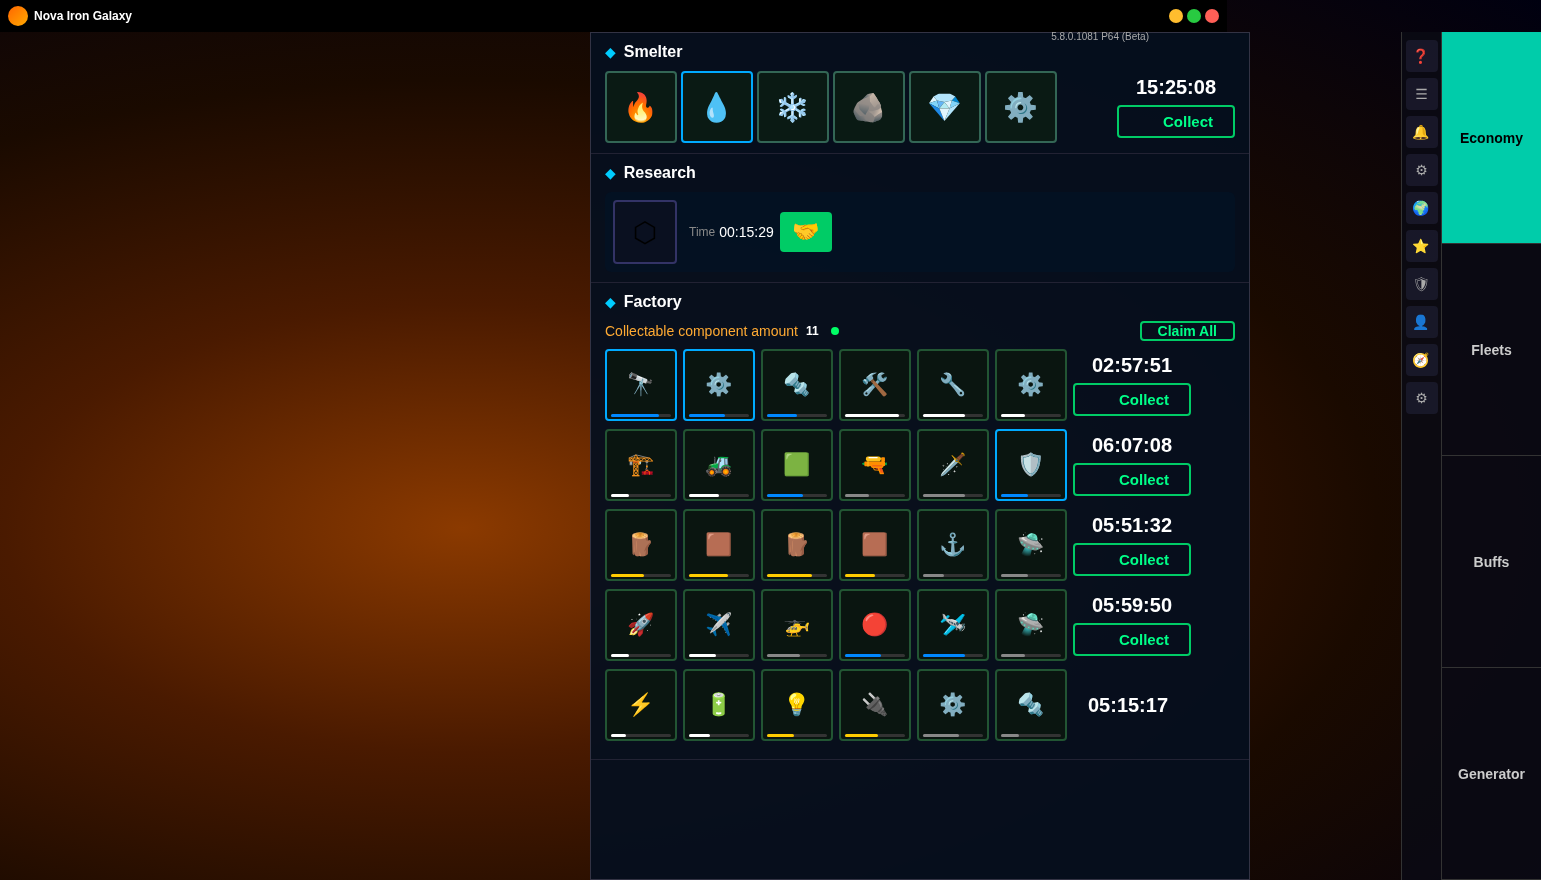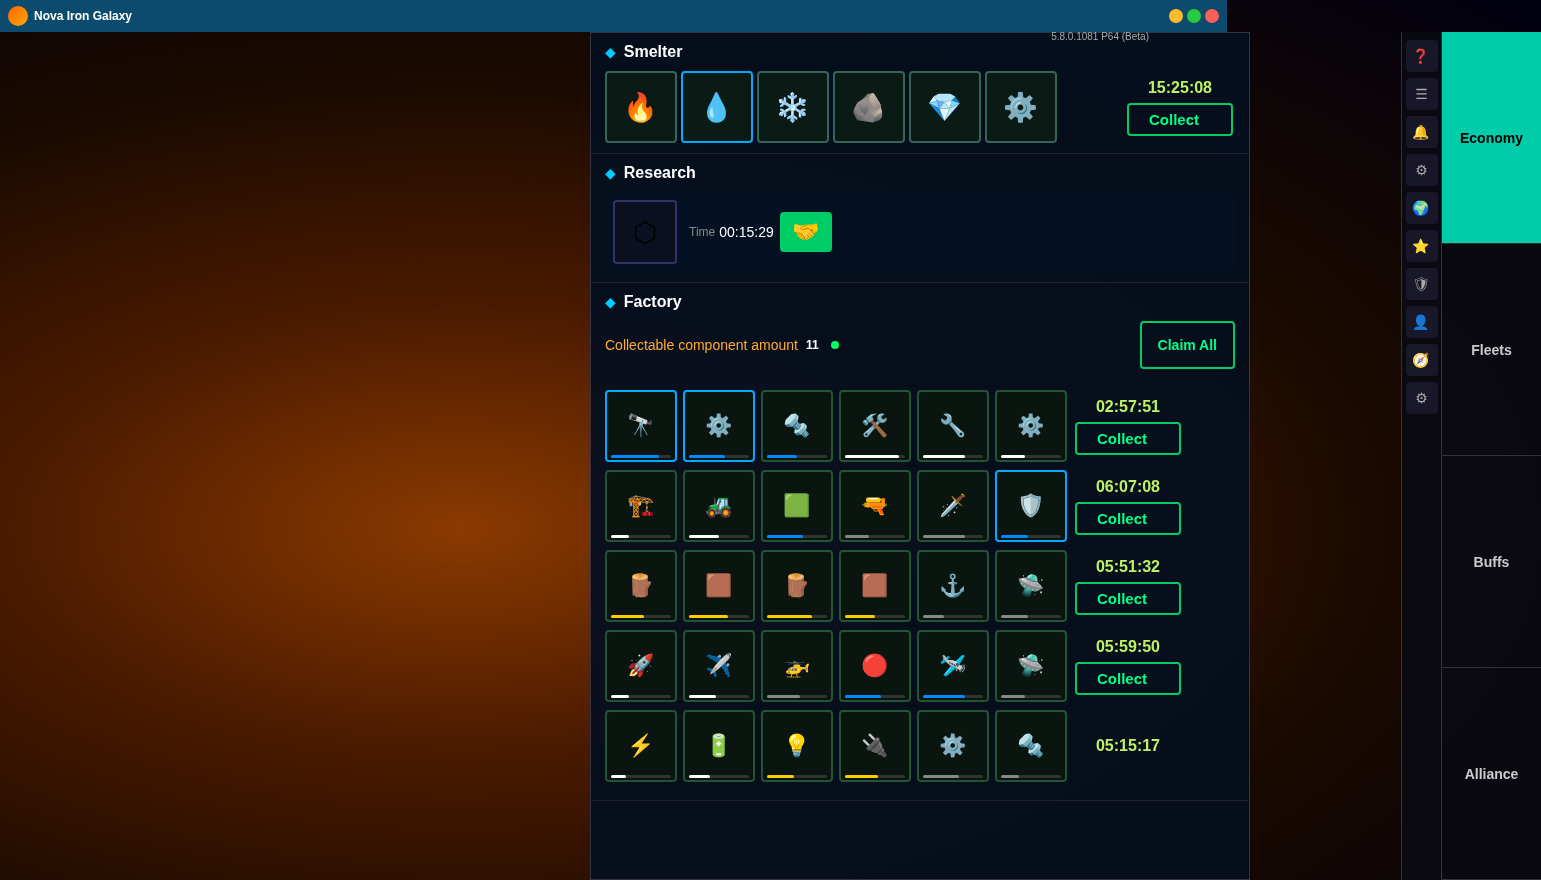--- a/index.html
+++ b/index.html
@@ -21,21 +21,21 @@
       background: radial-gradient(ellipse at 30% 60%, #8b3a00 0%, #4a1a00 30%, #1a0a00 60%, #000010 100%);
       z-index: 0;
     }
 
     
     .titlebar {
       position: absolute;
       top: 0; left: 0;
       width: 1227px;
       height: 32px;
-      background: #0c4a6e;
+      background: #000000;
       display: flex;
       align-items: center;
       z-index: 100;
       padding: 12px 8px;
     }
     .titlebar-icon {
       width: 20px; height: 20px;
       background: linear-gradient(135deg, #ff6600, #ffaa00);
       border-radius: 50%;
       margin-right: 6px;
@@ -162,35 +162,35 @@
     }
 
     .collect-area {
       display: flex;
       flex-direction: column;
       align-items: center;
       gap: 6px;
       min-width: 110px;
     }
     .timer-text {
-      color: #bef264;
-      font-size: 16px;
+      color: #ffffff;
+      font-size: 20px;
       font-weight: bold;
     }
     .collect-btn {
       background: transparent;
       border: 2px solid #00cc66;
       color: #00ff88;
       font-size: 15px;
       font-weight: bold;
       padding: 6px 20px;
       border-radius: 4px;
       cursor: pointer;
-      width: 106px;
-      text-align: left;
+      width: 118px;
+      text-align: right;
     }
 
     
     .research-row {
       display: flex;
       align-items: center;
       gap: 12px;
       background: rgba(0,20,40,0.5);
       border-radius: 6px;
       padding: 8px;
@@ -244,21 +244,21 @@
       justify-content: center;
       cursor: pointer;
       font-size: 22px;
     }
 
     
     .factory-header-row {
       display: flex;
       align-items: center;
       justify-content: space-between;
-      margin-bottom: 21px;
+      margin-bottom: 8px;
     }
     .collectable-info {
       display: flex;
       align-items: center;
       gap: 8px;
     }
     .collectable-label {
       color: #ffaa33;
       font-size: 14px;
     }
@@ -272,21 +272,21 @@
       background: #00ff66;
       border-radius: 50%;
       margin-left: 4px;
     }
     .claim-all-btn {
       background: transparent;
       border: 2px solid #00cc66;
       color: #00ff88;
       font-size: 14px;
       font-weight: bold;
-      padding: 14px 16px;
+      padding: 0 16px;
       border-radius: 4px;
       cursor: pointer;
     }
 
     
     .factory-item-row {
       display: flex;
       align-items: center;
       gap: 6px;
       margin-bottom: 8px;
@@ -621,14 +621,14 @@
   <div class="right-icon-btn">🛡</div>
   <div class="right-icon-btn">👤</div>
   <div class="right-icon-btn">🧭</div>
   <div class="right-icon-btn">⚙</div>
 </div>
 
 <div class="right-sidebar">
   <div class="sidebar-tab active">Economy</div>
   <div class="sidebar-tab">Fleets</div>
   <div class="sidebar-tab">Buffs</div>
-  <div class="sidebar-tab">Alliance</div>
+  <div class="sidebar-tab">Generator</div>
 </div>
 
 </body></html>

